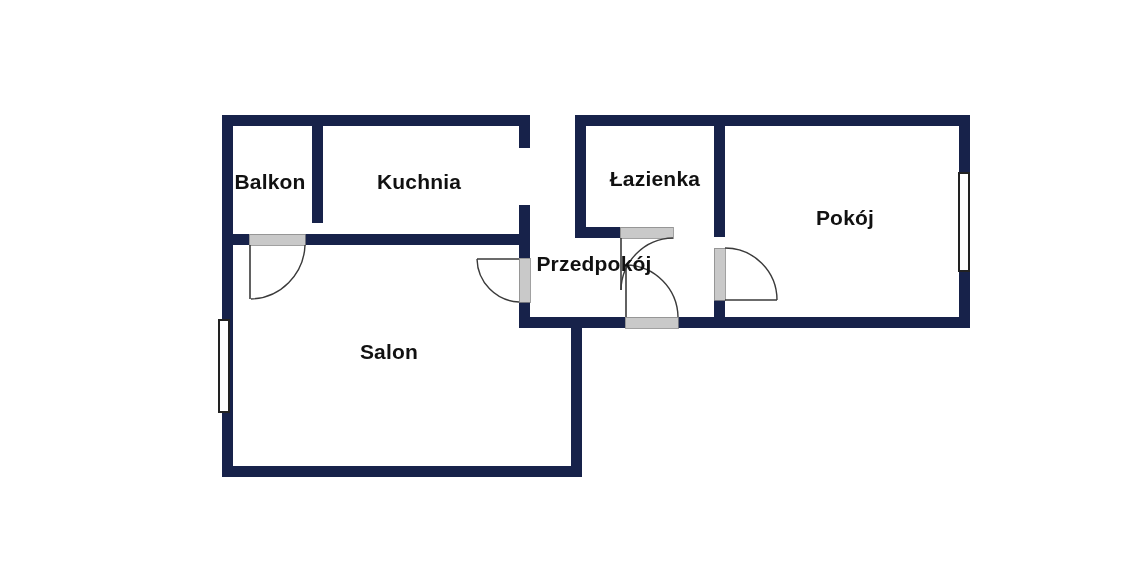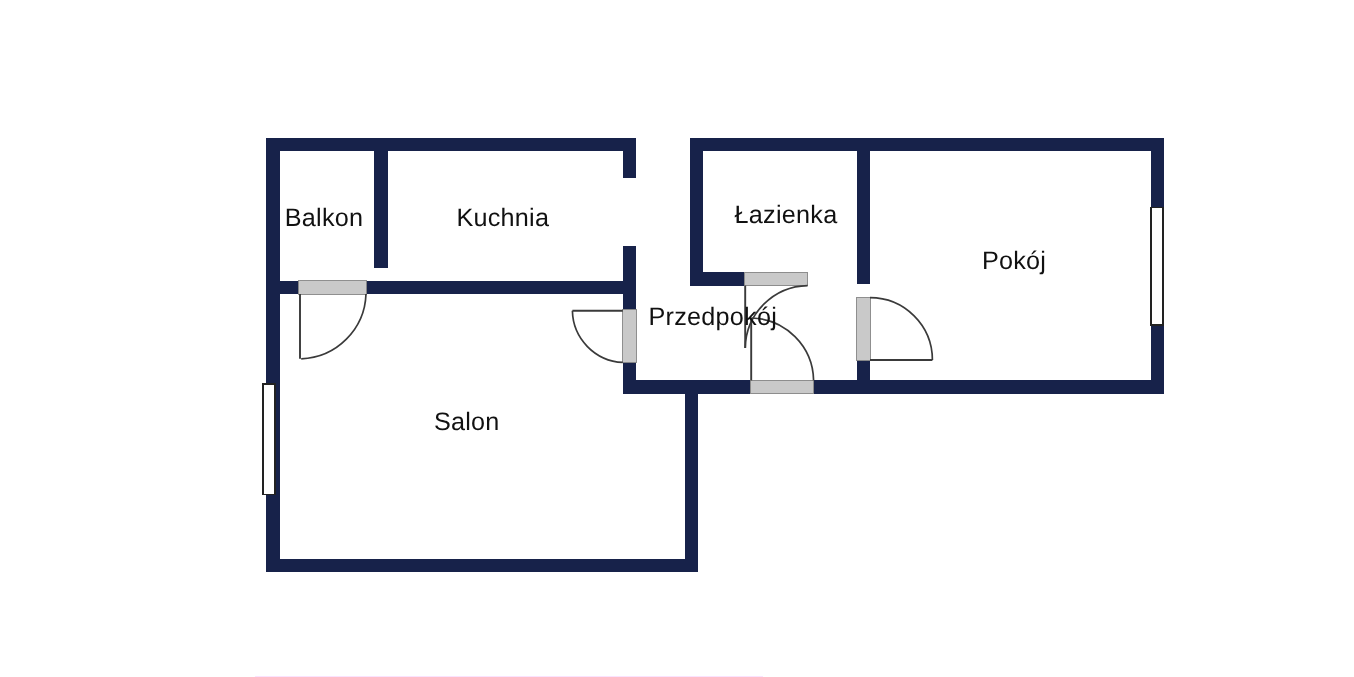--- a/index.html
+++ b/index.html
@@ -10,21 +10,22 @@
   body {
     width: 1128px;
     height: 564px;
     overflow: hidden;
     font-family: "Liberation Sans", sans-serif;
   }
   #floorplan-root {
     position: relative;
     width: 1128px;
     height: 564px;
-    background: #f0abfc;
+    background: #be185d;
+    font-weight: bold;
   }
   #plan-svg {
     display: block;
     width: 1128px;
     height: 564px;
   }
   .room-label {
     font-family: "Liberation Sans", sans-serif;
     font-size: 21px;
     fill: #111111;

